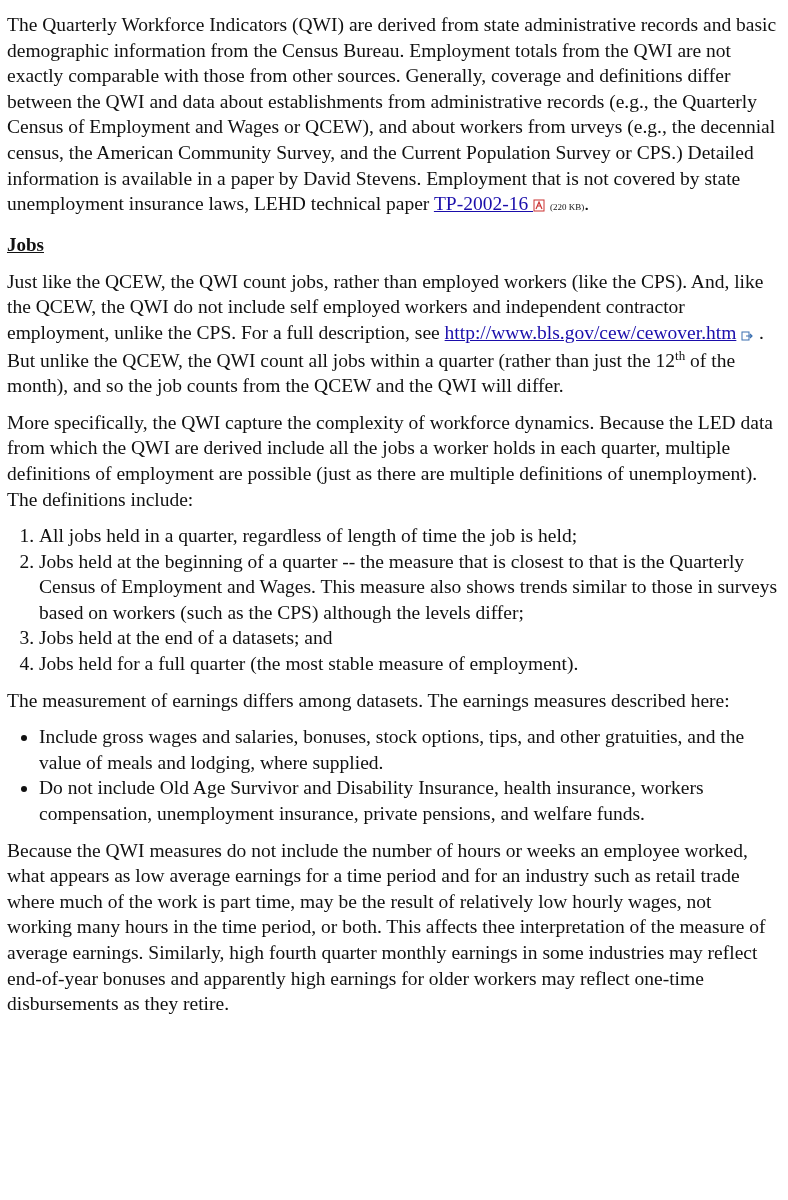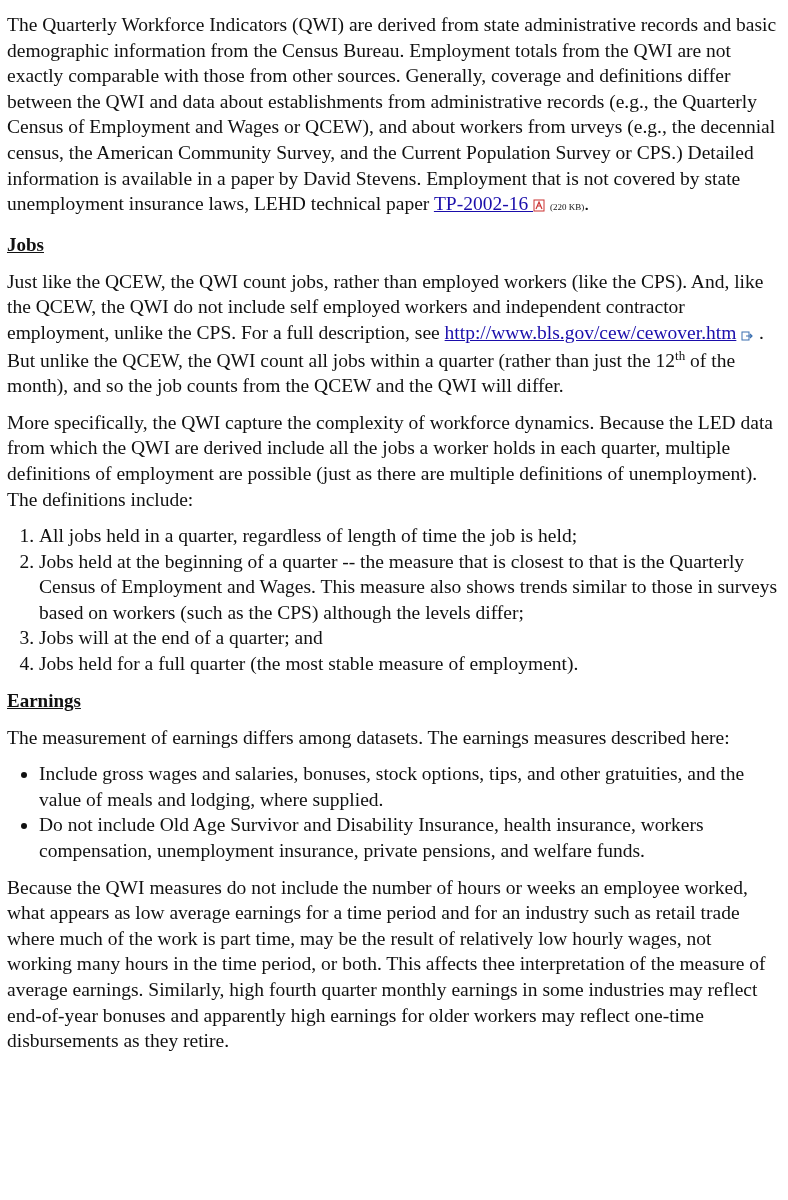--- a/index.html
+++ b/index.html
@@ -34,25 +34,24 @@
   <p><span>Just like the QCEW, the QWI count jobs, rather than employed workers (like the CPS). And, like the QCEW, the QWI do not include self employed workers and independent contractor employment, unlike the CPS. For a full description, see </span><a href="#">http://www.bls.gov/cew/cewover.htm</a> <span class="icon"><svg width="13" height="12" viewBox="0 0 13 12">
           <rect x="1" y="3" width="7" height="8" fill="#fff" stroke="#3a6fb0" stroke-width="1"></rect>
           <path d="M5 7 L11 7 M9 5 L11 7 L9 9" stroke="#3a6fb0" stroke-width="1.2" fill="none"></path>
         </svg></span><span> . But unlike the QCEW, the QWI count all jobs within a quarter (rather than just the 12</span><sup>th</sup><span> of the month), and so the job counts from the QCEW and the QWI will differ.</span></p>
 
   <p>More specifically, the QWI capture the complexity of workforce dynamics. Because the LED data from which the QWI are derived include all the jobs a worker holds in each quarter, multiple definitions of employment are possible (just as there are multiple definitions of unemployment). The definitions include:</p>
 
   <ol>
     <li>All jobs held in a quarter, regardless of length of time the job is held;</li>
     <li>Jobs held at the beginning of a quarter -- the measure that is closest to that is the Quarterly Census of Employment and Wages. This measure also shows trends similar to those in surveys based on workers (such as the CPS) although the levels differ;</li>
-    <li>Jobs will at the end of a quarter; and</li>
+    <li>Jobs held at the end of a datasets; and</li>
     <li>Jobs held for a full quarter (the most stable measure of employment).</li>
   </ol>
 
-  <h2>Earnings</h2>
 
   <p>The measurement of earnings differs among datasets. The earnings measures described here:</p>
 
   <ul>
     <li>Include gross wages and salaries, bonuses, stock options, tips, and other gratuities, and the value of meals and lodging, where supplied.</li>
     <li>Do not include Old Age Survivor and Disability Insurance, health insurance, workers compensation, unemployment insurance, private pensions, and welfare funds.</li>
   </ul>
 
   <p>Because the QWI measures do not include the number of hours or weeks an employee worked, what appears as low average earnings for a time period and for an industry such as retail trade where much of the work is part time, may be the result of relatively low hourly wages, not working many hours in the time period, or both. This affects thee interpretation of the measure of average earnings. Similarly, high fourth quarter monthly earnings in some industries may reflect end-of-year bonuses and apparently high earnings for older workers may reflect one-time disbursements as they retire.</p>
 </div>

